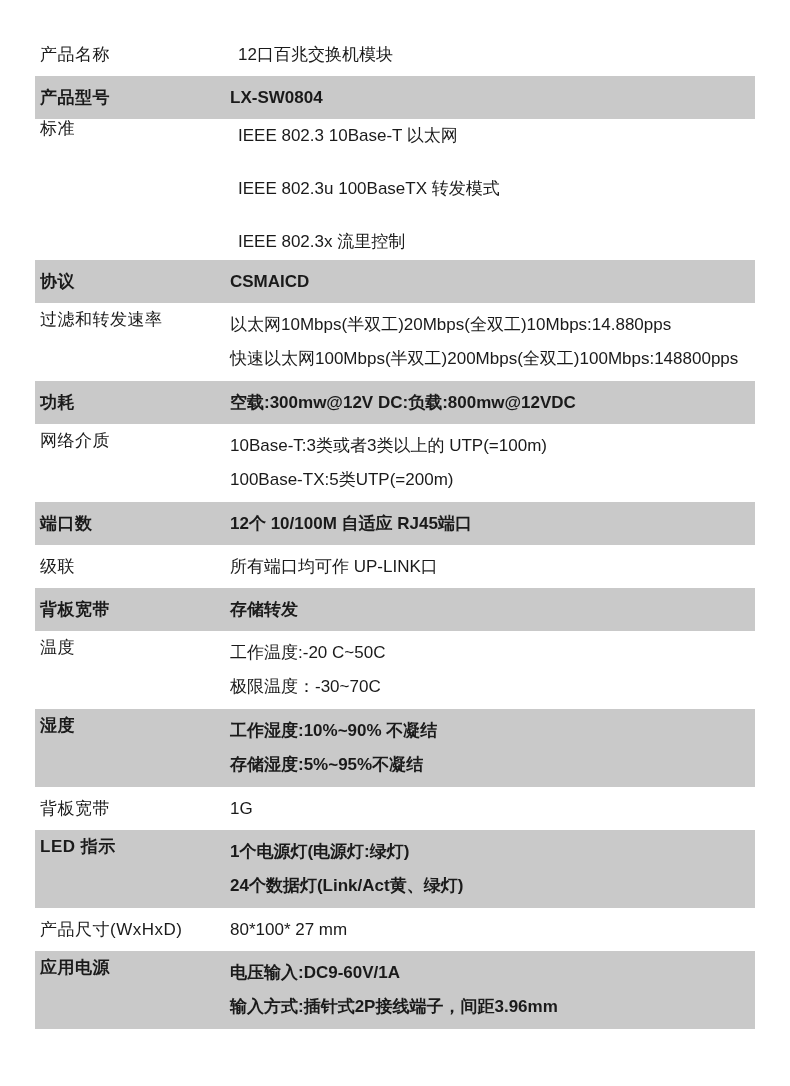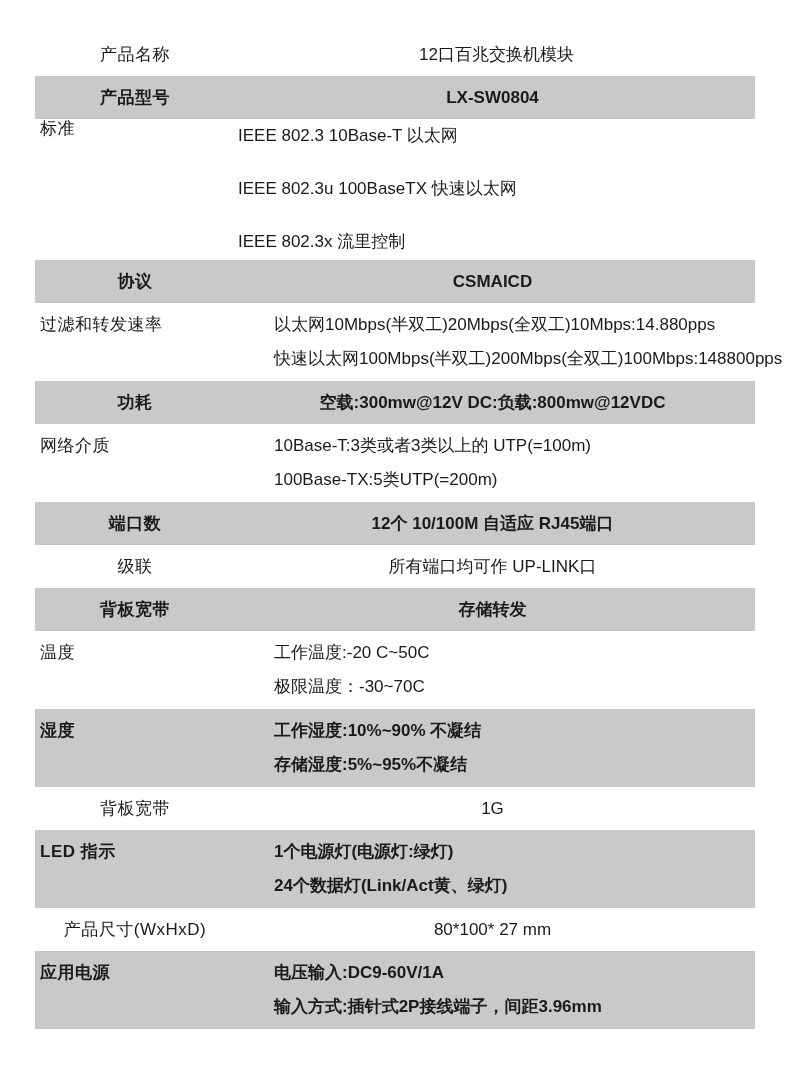--- a/index.html
+++ b/index.html
@@ -33,33 +33,30 @@
     letter-spacing: 0.5px;
   }
   .value {
     flex: 1;
     min-width: 0;
   }
   
   .r1 {
     height: 43px;
     align-items: center;
-    text-align: center;
   }
   
   .rm .label {
-    padding-top: 5px;
     line-height: 34px;
   }
   .rm .value { padding: 5px 0; }
   .rm .line {
     height: 34px;
     line-height: 34px;
     white-space: nowrap;
-    margin-left: 44px;
   }
   
   .spacious .label {
     line-height: 20px;
   }
   .spacious .value { padding: 7px 0 8px 0; }
   .spacious .line {
     height: 20px;
     line-height: 20px;
     white-space: nowrap;
@@ -80,21 +77,21 @@
 
   <div class="row r1 shaded">
     <div class="label">产品型号</div>
     <div class="value">LX-SW0804</div>
   </div>
 
   <div class="row spacious">
     <div class="label">标准</div>
     <div class="value">
       <div class="line">IEEE 802.3 10Base-T 以太网</div>
-      <div class="line">IEEE 802.3u 100BaseTX 快速以太网</div>
+      <div class="line">IEEE 802.3u 100BaseTX 转发模式</div>
       <div class="line">IEEE 802.3x 流里控制</div>
     </div>
   </div>
 
   <div class="row r1 shaded">
     <div class="label">协议</div>
     <div class="value">CSMAICD</div>
   </div>
 
   <div class="row rm">

